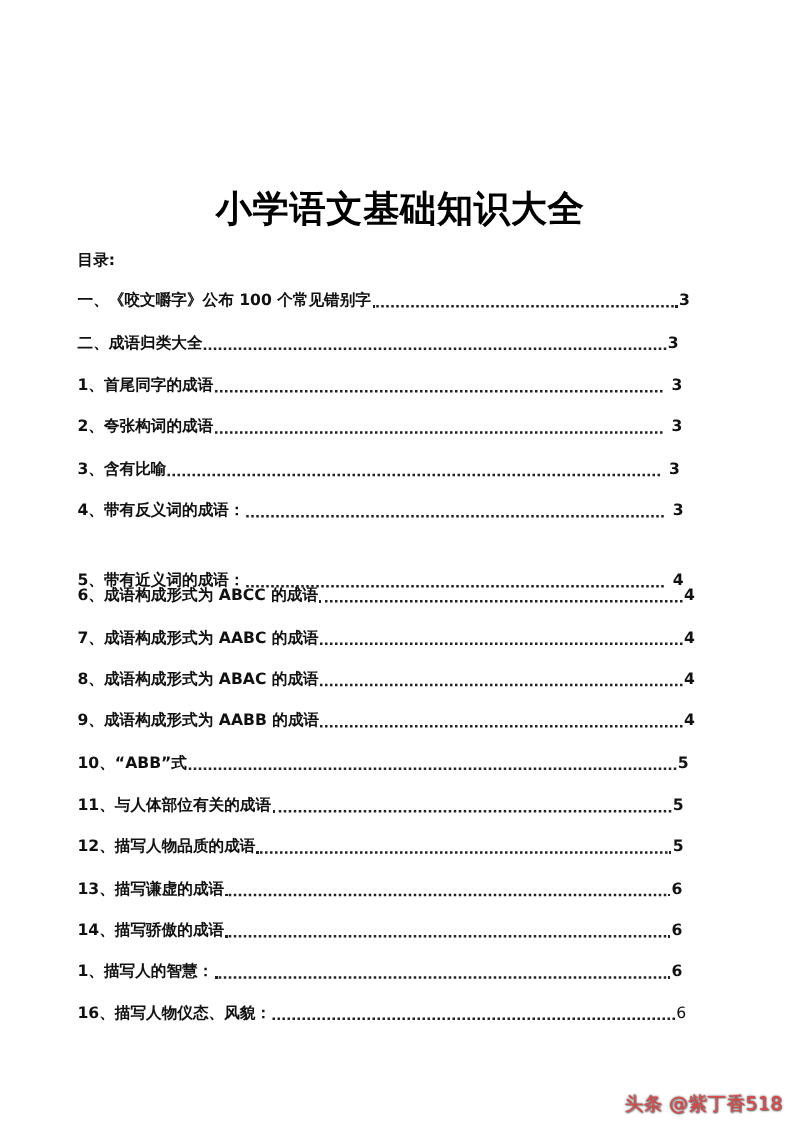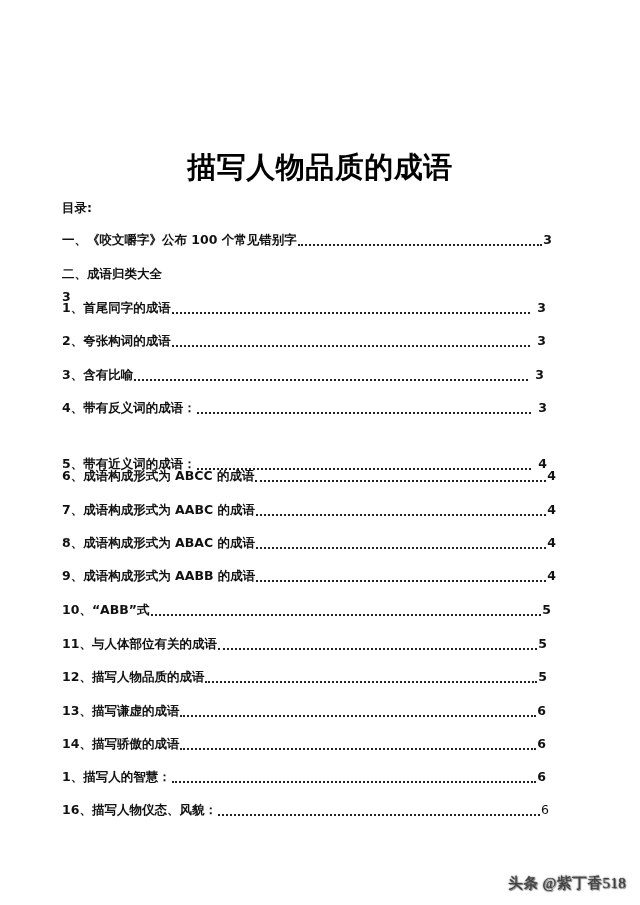--- a/index.html
+++ b/index.html
@@ -27,39 +27,38 @@
   .toc-leader {
     flex: 1 1 auto; overflow: hidden; margin: 0 1px;
     border-bottom: 2px dotted #222; height: 0; align-self: flex-end;
     margin-bottom: 4px;
   }
   .toc-page { flex: 0 0 auto; font-weight: 700; }
   .toc-page.light { font-weight: 400; }
   .toc-page.spaced { margin-left: 6px; }
   .watermark {
     position: absolute; right: 14px; bottom: 12px;
-    font-size: 15px; color: #404040; font-weight: 400;
+    font-size: 15px; color: #ef4444; font-weight: 400;
     text-shadow: 0 0 1px #555, 0 0 2px #666, 1px 1px 1px #777;
     letter-spacing: 0.3px;
-    font-family: Liberation Serif, serif;
   }
 </style>
 </head>
 <body>
 
 <div class="page">
-  <div class="title">描写人物品质的成语</div>
+  <div class="title">小学语文基础知识大全</div>
   <div class="toc-heading">目录:</div>
 
   <div class="toc-row" style="top:232px; width:490px;">
     <span class="toc-label">一、《咬文嚼字》公布 100 个常见错别字 </span>
     <span class="toc-leader"></span>
     <span class="toc-page">3</span>
   </div>
-  <div class="toc-row" style="top:266px; width:481px;flex-direction:column;">
+  <div class="toc-row" style="top:266px; width:481px;">
     <span class="toc-label">二、成语归类大全</span>
     <span class="toc-leader"></span>
     <span class="toc-page">3</span>
   </div>
   <div class="toc-row" style="top:300px; width:484px;text-align:center;">
     <span class="toc-label">1、首尾同字的成语</span>
     <span class="toc-leader"></span>
     <span class="toc-page spaced">3</span>
   </div>
   <div class="toc-row" style="top:333px; width:484px;text-align:center;">

